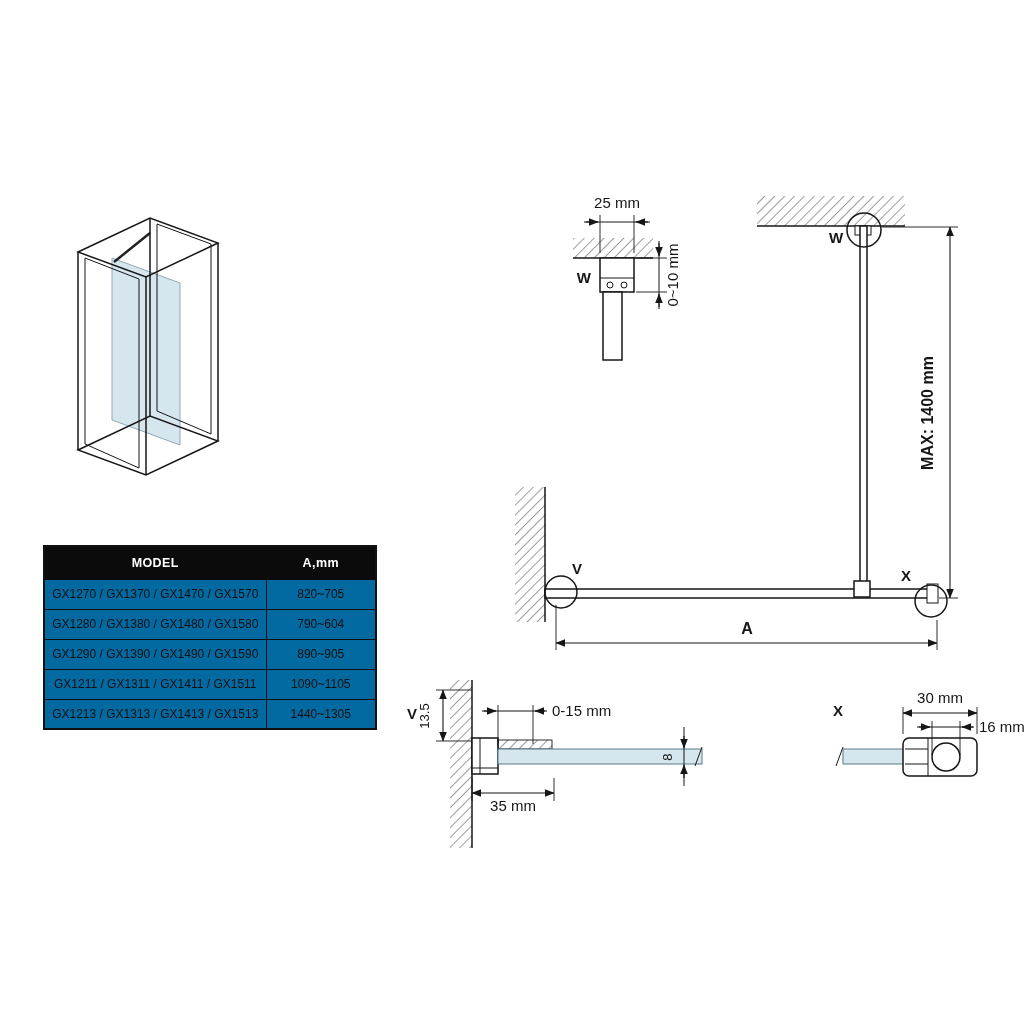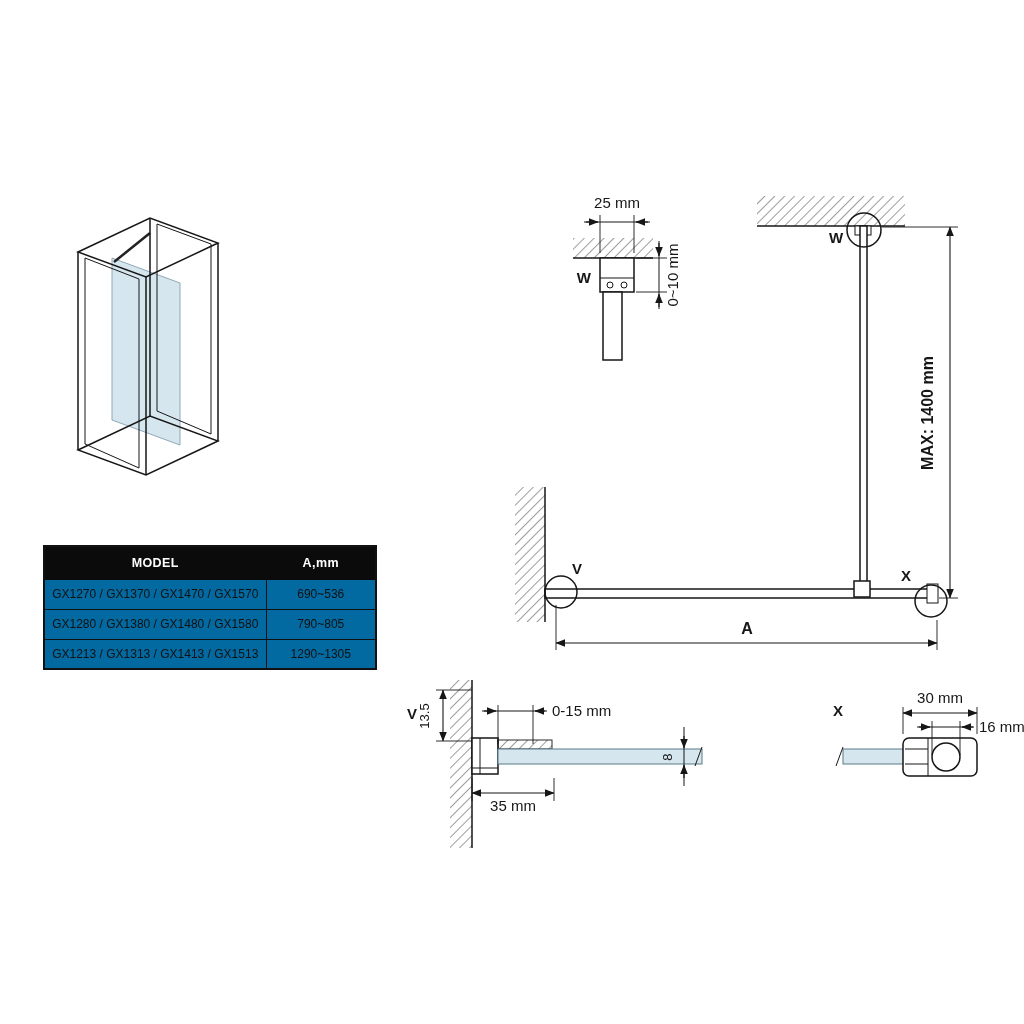--- a/index.html
+++ b/index.html
@@ -188,24 +188,32 @@
   </colgroup>
   <thead>
     <tr>
       <th>MODEL</th>
       <th>A,mm</th>
     </tr>
   </thead>
   <tbody>
     <tr>
       <td>GX1270 / GX1370 / GX1470 / GX1570</td>
-      <td>690~536</td>
+      <td>820~705</td>
     </tr>
     <tr>
       <td>GX1280 / GX1380 / GX1480 / GX1580</td>
-      <td>790~805</td>
+      <td>790~604</td>
+    </tr>
+    <tr>
+      <td>GX1290 / GX1390 / GX1490 / GX1590</td>
+      <td>890~905</td>
+    </tr>
+    <tr>
+      <td>GX1211 / GX1311 / GX1411 / GX1511</td>
+      <td>1090~1105</td>
     </tr>
     <tr>
       <td>GX1213 / GX1313 / GX1413 / GX1513</td>
-      <td>1290~1305</td>
+      <td>1440~1305</td>
     </tr>
   </tbody>
 </table>
 
 </body></html>

